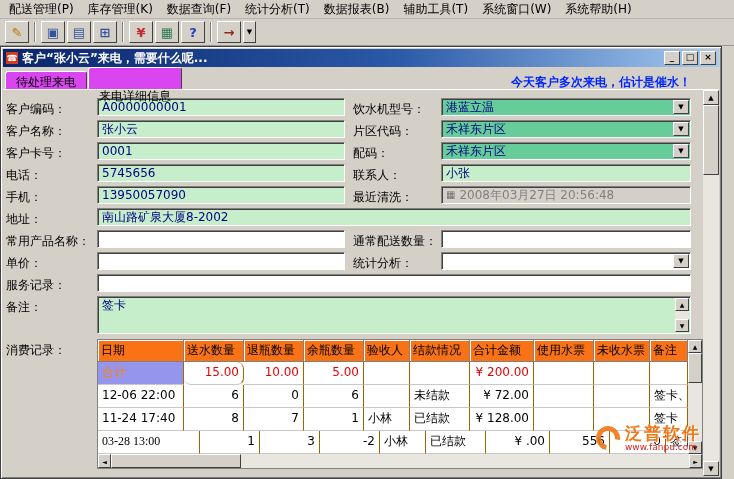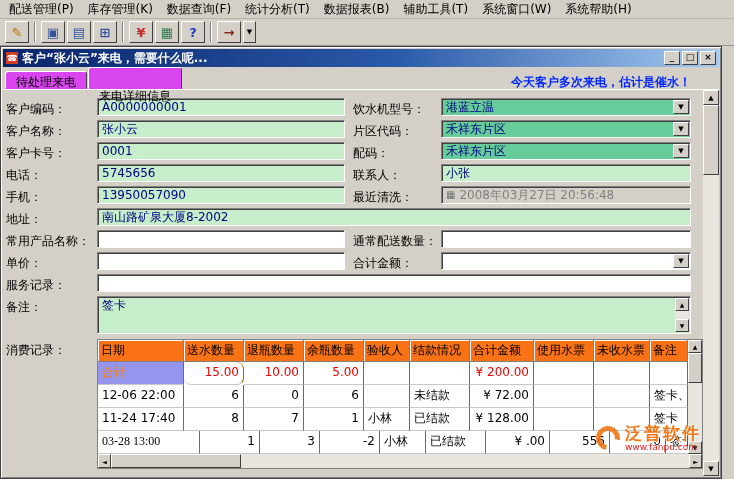--- a/index.html
+++ b/index.html
@@ -261,21 +261,21 @@
       <div class="input datetime" style="left:438px;top:96px;width:250px">
         <span class="dt-icon">▦</span>
         <span class="val gray">2008年03月27日 20:56:48</span>
       </div>
 
       <div class="lbl" style="left:350px;top:143px">通常配送数量：</div>
       <div class="input" style="left:438px;top:140px;width:250px">
           <span class="val"></span>
         </div>
 
-      <div class="lbl" style="left:350px;top:165px">合计金额：</div>
+      <div class="lbl" style="left:350px;top:165px">统计分析：</div>
       <div class="input combo-white" style="left:438px;top:162px;width:250px">
         <span class="val"></span>
         <span class="arrow">▼</span>
       </div>
 
       <div class="lbl" style="left:3px;top:252px">消费记录：</div>
       <div class="grid">
         <div class="grid-main">
           <div class="g-header">
               <div class="g-hcell" style="width: 86px;">日期</div>

